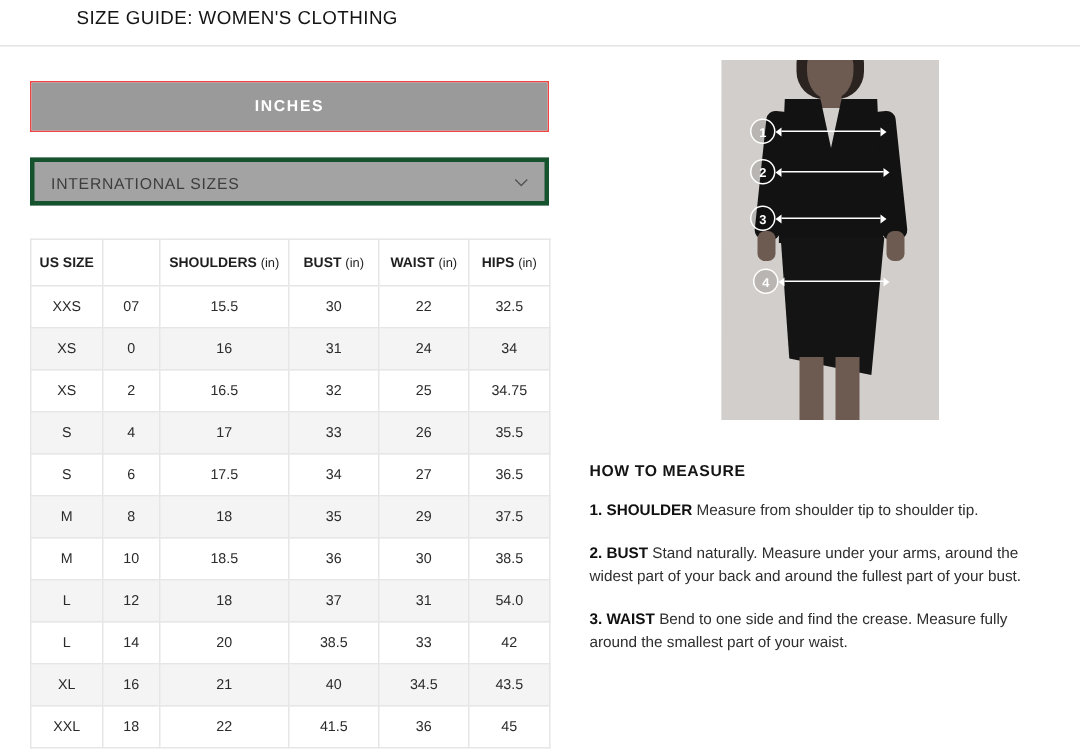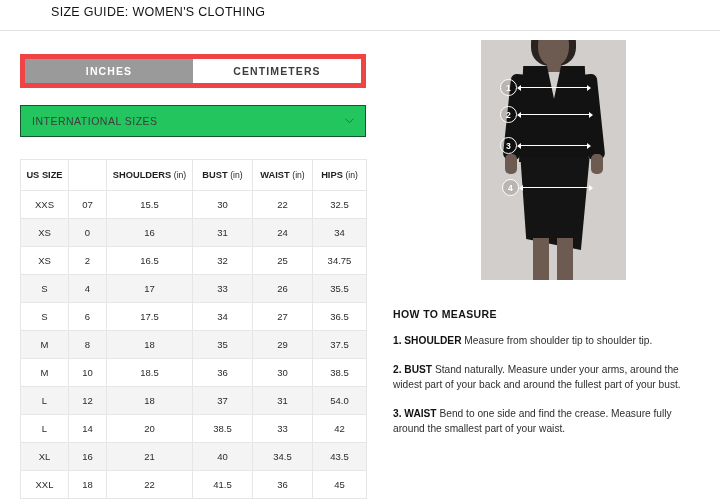--- a/index.html
+++ b/index.html
@@ -42,21 +42,21 @@
   .left-col {
     position: absolute;
     left: 20px;
     top: 54px;
     width: 348px;
   }
 
   .unit-tabs {
     display: flex;
     width: 346px;
-    border: 5px solid #ef4444;
+    border: 1px solid #ef4444;
     box-sizing: border-box;
     height: 34px;
   }
   .unit-tab {
     flex: 1;
     display: flex;
     align-items: center;
     justify-content: center;
     font-size: 10.5px;
     letter-spacing: 1.1px;
@@ -69,23 +69,23 @@
   .unit-tab.active {
     background: #9a9a9a;
     color: #ffffff;
   }
 
   .select-wrap {
     position: relative;
     margin-top: 17px;
     width: 346px;
     height: 32px;
-    border: 1px solid #14532d;
+    border: 3px solid #14532d;
     box-sizing: border-box;
-    background: #22c55e;
+    background: #a3a3a3;
     text-align: right;
   }
   .select-value {
     position: absolute;
     left: 11px;
     top: 9px;
     font-size: 10.5px;
     letter-spacing: 0.5px;
     color: #3d3d3d;
   }
@@ -318,21 +318,20 @@
 
 <div class="page">
 
   <div class="page-title">SIZE GUIDE: WOMEN'S CLOTHING</div>
   <div class="title-rule"></div>
 
   <div class="left-col">
 
     <div class="unit-tabs">
       <div class="unit-tab active">INCHES</div>
-      <div class="unit-tab">CENTIMETERS</div>
     </div>
 
     <div class="select-wrap">
       <span class="select-value">INTERNATIONAL SIZES</span>
       <span class="select-chevron">
         <svg width="9" height="6" viewBox="0 0 9 6" aria-hidden="true">
             <path d="M0.5 0.7 L4.5 4.7 L8.5 0.7" fill="none" stroke="#555" stroke-width="1"></path>
           </svg>
       </span>
     </div>

